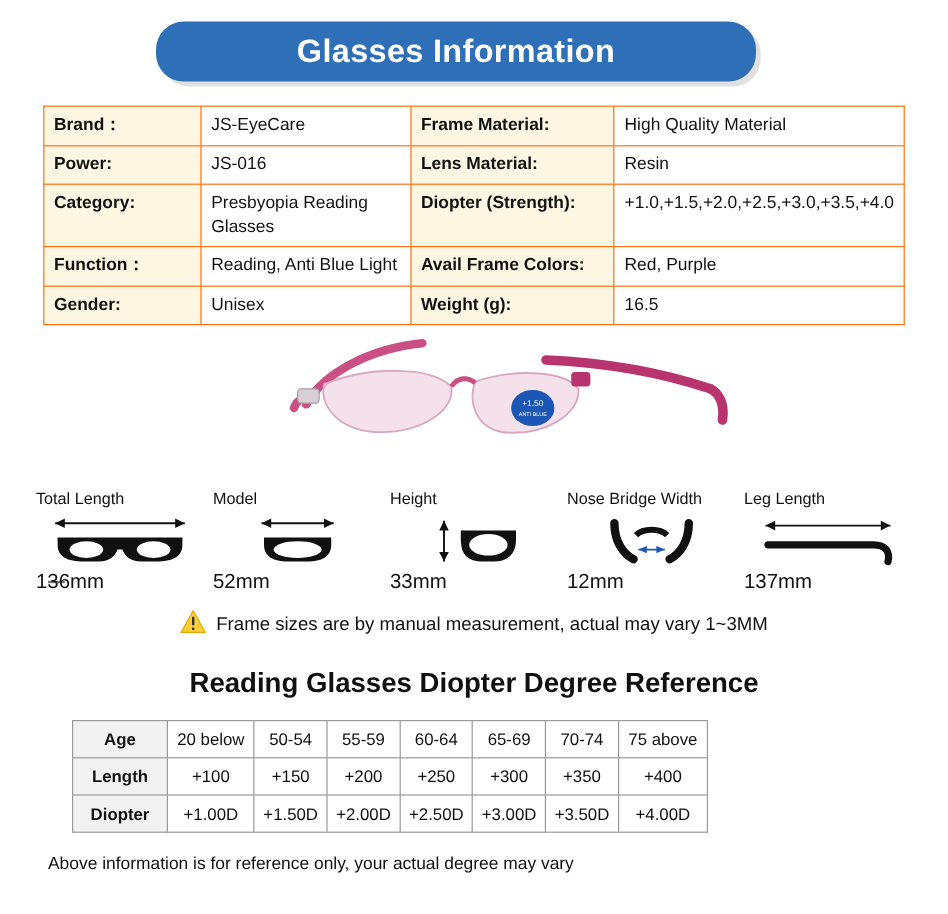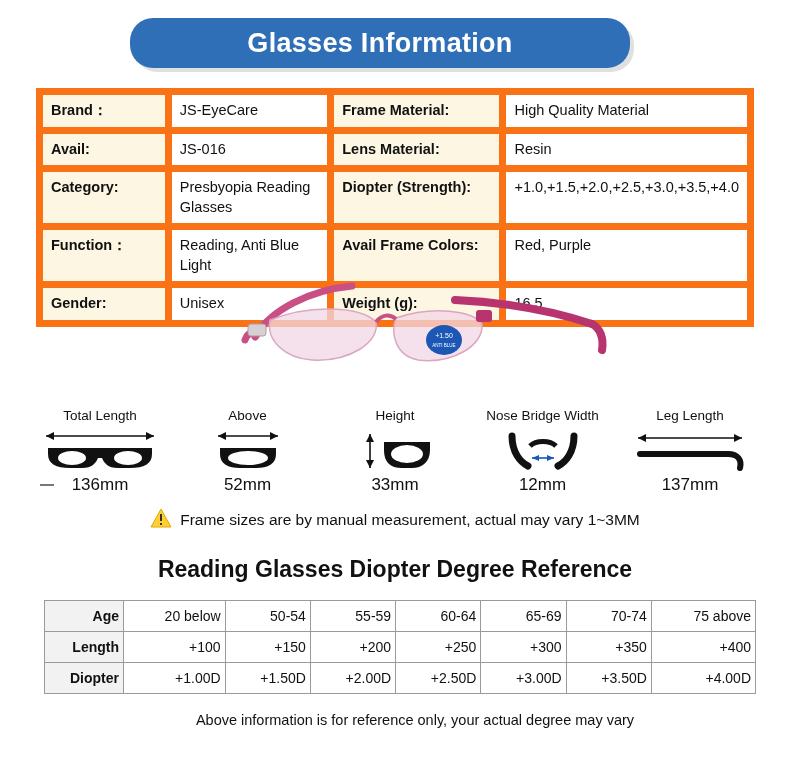--- a/index.html
+++ b/index.html
@@ -24,21 +24,21 @@
     color:#ffffff;font-size:27px;font-weight:bold;letter-spacing:.3px;
   }
 
   
   .spec-table{
     position:absolute;left:36px;top:88px;width:718px;
     border-collapse:collapse;
     font-size:14.5px;
   }
   .spec-table td{
-    border:7px solid #f97316;
+    border:1px solid #f97316;
     padding:6px 8px;
     vertical-align:top;
     line-height:1.35;
   }
   .spec-table td.lbl{
     background:#fdf6e3;
     font-weight:bold;
     white-space:nowrap;
   }
   .spec-table td.lbl-a{width:143px;}
@@ -51,21 +51,21 @@
     position:absolute;left:200px;top:262px;width:430px;height:140px;
   }
   .photo svg{display:block;}
 
   
   .dims{
     position:absolute;left:30px;top:408px;width:730px;height:95px;
     display:flex;justify-content:space-between;align-items:flex-start;
   }
   .dim{
-    width:140px;text-align:center;
+    width:140px;text-align:left;
   }
   .dim .dlabel{font-size:13.5px;margin-bottom:4px;}
   .dim .dicon{height:46px;display:flex;align-items:center;justify-content:center;}
   .dim .dval{font-size:17px;margin-top:2px;}
 
   .dash{
     position:absolute;left:40px;top:484px;width:14px;height:2px;background:#777;
   }
 
   
@@ -77,55 +77,55 @@
   .warn-ico{display:inline-block;}
 
   
   .diopter-heading{
     position:absolute;left:0;top:556px;width:790px;text-align:center;
     font-size:23px;font-weight:bold;
   }
 
   
   .diopter-table{
-    position:absolute;left:44px;top:600px;width:712px;
-    border-collapse:collapse;font-size:14px;text-align:right;
+    position:absolute;left:60px;top:600px;width:530px;
+    border-collapse:collapse;font-size:14px;text-align:center;
   }
   .diopter-table td{
     border:1px solid #9a9a9a;
     padding:7px 4px;
   }
   .diopter-table td.rowhead{
     background:#f2f2f2;font-weight:bold;width:70px;
   }
 
   
   .footer{
-    position:absolute;left:0;top:712px;width:790px;text-align:center;
+    position:absolute;left:0;top:712px;width:790px;text-align:left;
     font-size:14.5px;
   }
   .footer span{display:inline-block;padding-left:40px;}
 </style>
 </head>
 <body>
 
 <div class="title-wrap">
   <div class="title">Glasses Information</div>
 </div>
 
 <table class="spec-table">
   <tbody>
     <tr>
       <td class="lbl lbl-a">Brand：</td>
       <td class="val-a">JS-EyeCare</td>
       <td class="lbl lbl-b">Frame Material:</td>
       <td class="val-b">High Quality Material</td>
     </tr>
     <tr>
-      <td class="lbl lbl-a">Avail:</td>
+      <td class="lbl lbl-a">Power:</td>
       <td class="val-a">JS-016</td>
       <td class="lbl lbl-b">Lens Material:</td>
       <td class="val-b">Resin</td>
     </tr>
     <tr>
       <td class="lbl lbl-a">Category:</td>
       <td class="val-a">Presbyopia Reading Glasses</td>
       <td class="lbl lbl-b">Diopter (Strength):</td>
       <td class="val-b">+1.0,+1.5,+2.0,+2.5,+3.0,+3.5,+4.0</td>
     </tr>
@@ -181,21 +181,21 @@
         <polygon points="114,8 106,4 106,12" fill="#111"></polygon>
         <path d="M8 20 h104 v6 c0 10 -8 14 -22 14 h-12 c-10 0 -14 -5 -16 -10 h-4 c-2 5 -6 10 -16 10 h-12 c-14 0 -22 -4 -22 -14 z" fill="#111"></path>
         <ellipse cx="32" cy="30" rx="14" ry="7" fill="#ffffff"></ellipse>
         <ellipse cx="88" cy="30" rx="14" ry="7" fill="#ffffff"></ellipse>
       </svg>
     </div>
     <div class="dval">136mm</div>
   </div>
 
   <div class="dim">
-    <div class="dlabel">Above</div>
+    <div class="dlabel">Model</div>
     <div class="dicon">
       <svg width="80" height="44" viewBox="0 0 80 44">
         <line x1="10" y1="8" x2="70" y2="8" stroke="#111" stroke-width="1.6"></line>
         <polygon points="10,8 18,4 18,12" fill="#111"></polygon>
         <polygon points="70,8 62,4 62,12" fill="#111"></polygon>
         <path d="M12 20 h56 v6 c0 10 -8 14 -20 14 h-16 c-12 0 -20 -4 -20 -14 z" fill="#111"></path>
         <ellipse cx="40" cy="30" rx="20" ry="7" fill="#ffffff"></ellipse>
       </svg>
     </div>
     <div class="dval">52mm</div>

